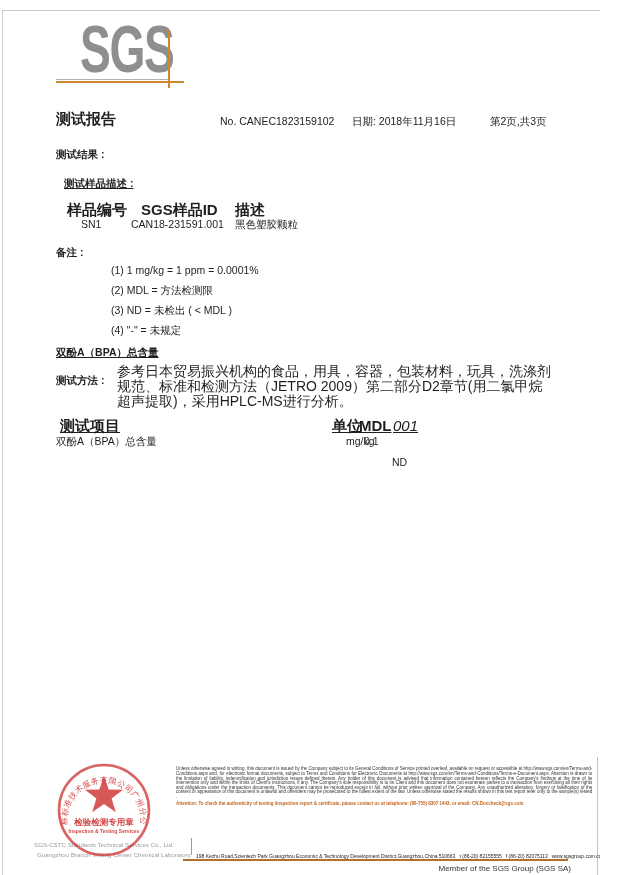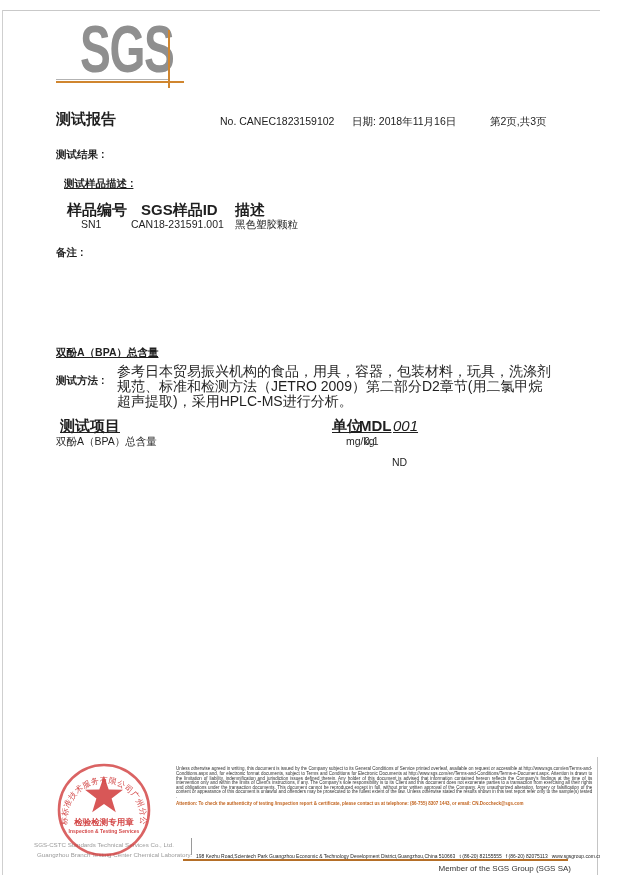--- a/index.html
+++ b/index.html
@@ -92,20 +92,26 @@
   <div>
     <div class="th" id="smp-h1">样品编号</div>
     <div class="th" id="smp-h2">SGS样品ID</div>
     <div class="th" id="smp-h3">描述</div>
     <div class="td" id="smp-v1">SN1</div>
     <div class="td" id="smp-v2">CAN18-231591.001</div>
     <div class="td" id="smp-v3">黑色塑胶颗粒</div>
   </div>
 
   <div class="abs label" id="notes-heading">备注 :</div>
+  <div class="abs" id="notes-list">
+    <div>(1) 1 mg/kg = 1 ppm = 0.0001%</div>
+    <div>(2) MDL = 方法检测限</div>
+    <div>(3) ND = 未检出 ( &lt; MDL )</div>
+    <div>(4) "-" = 未规定</div>
+  </div>
 
   <div class="abs label" id="bpa-heading">双酚A（BPA）总含量</div>
   <div class="abs label" id="method-label">测试方法 :</div>
   <div class="abs" id="method-text">参考日本贸易振兴机构的食品，用具，容器，包装材料，玩具，洗涤剂规范、标准和检测方法（JETRO 2009）第二部分D2章节(用二氯甲烷超声提取)，采用HPLC-MS进行分析。</div>
 
   <div>
     <div class="th th-u" id="rt-h-item">测试项目</div>
     <div class="th th-u" id="rt-h-unit">单位</div>
     <div class="th th-u" id="rt-h-mdl">MDL</div>
     <div class="th th-u" id="rt-h-001">001</div>

